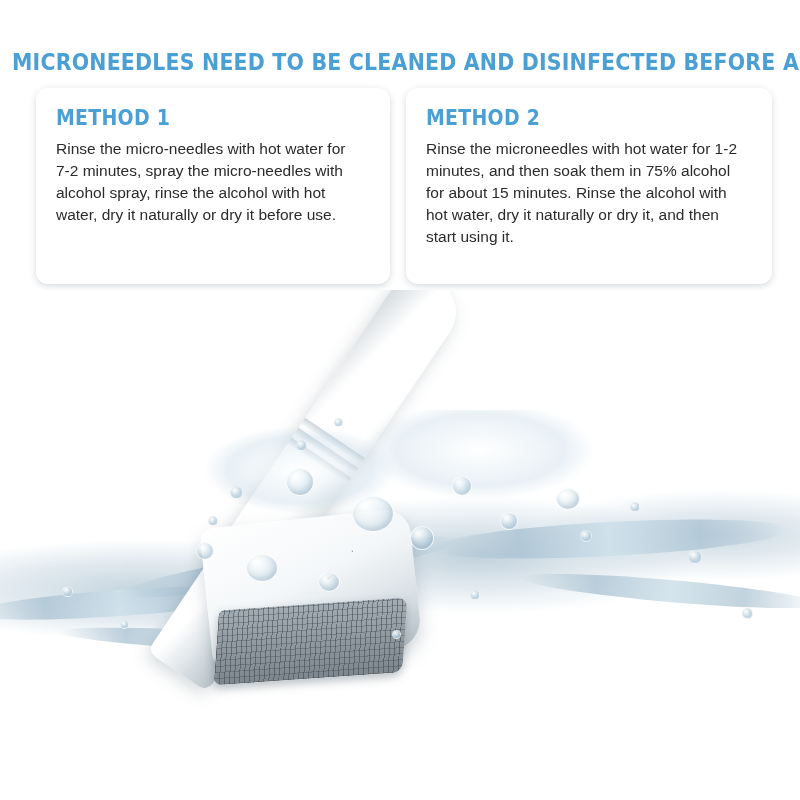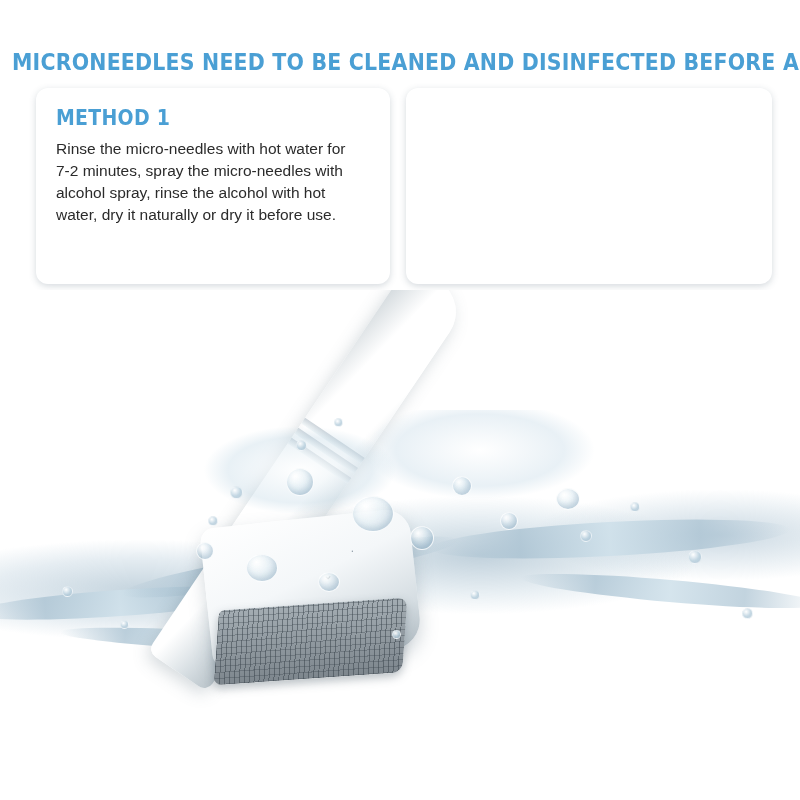--- a/index.html
+++ b/index.html
@@ -189,20 +189,22 @@
   <div class="headline">MICRONEEDLES NEED TO BE CLEANED AND DISINFECTED BEFORE AND AFTER USE</div>
 
   <div class="cards">
 
     <div class="card card-1">
       <div class="card-title">METHOD 1</div>
       <p class="card-body">Rinse the micro-needles with hot water for 7-2 minutes, spray the micro-needles with alcohol spray, rinse the alcohol with hot water, dry it naturally or dry it before use.</p>
     </div>
 
     <div class="card card-2">
+      <div class="card-title">METHOD 2</div>
+      <p class="card-body">Rinse the microneedles with hot water for 1-2 minutes, and then soak them in 75% alcohol for about 15 minutes. Rinse the alcohol with hot water, dry it naturally or dry it, and then start using it.</p>
     </div>
 
   </div>
 
   <div class="photo">
 
     <div class="water-band"></div>
 
     <div class="water-streak" style="left:-30px; top:300px; width:300px; height:26px; transform:rotate(-4deg);"></div>
     <div class="water-streak" style="left:120px; top:262px; width:340px; height:30px; transform:rotate(-9deg);"></div>

